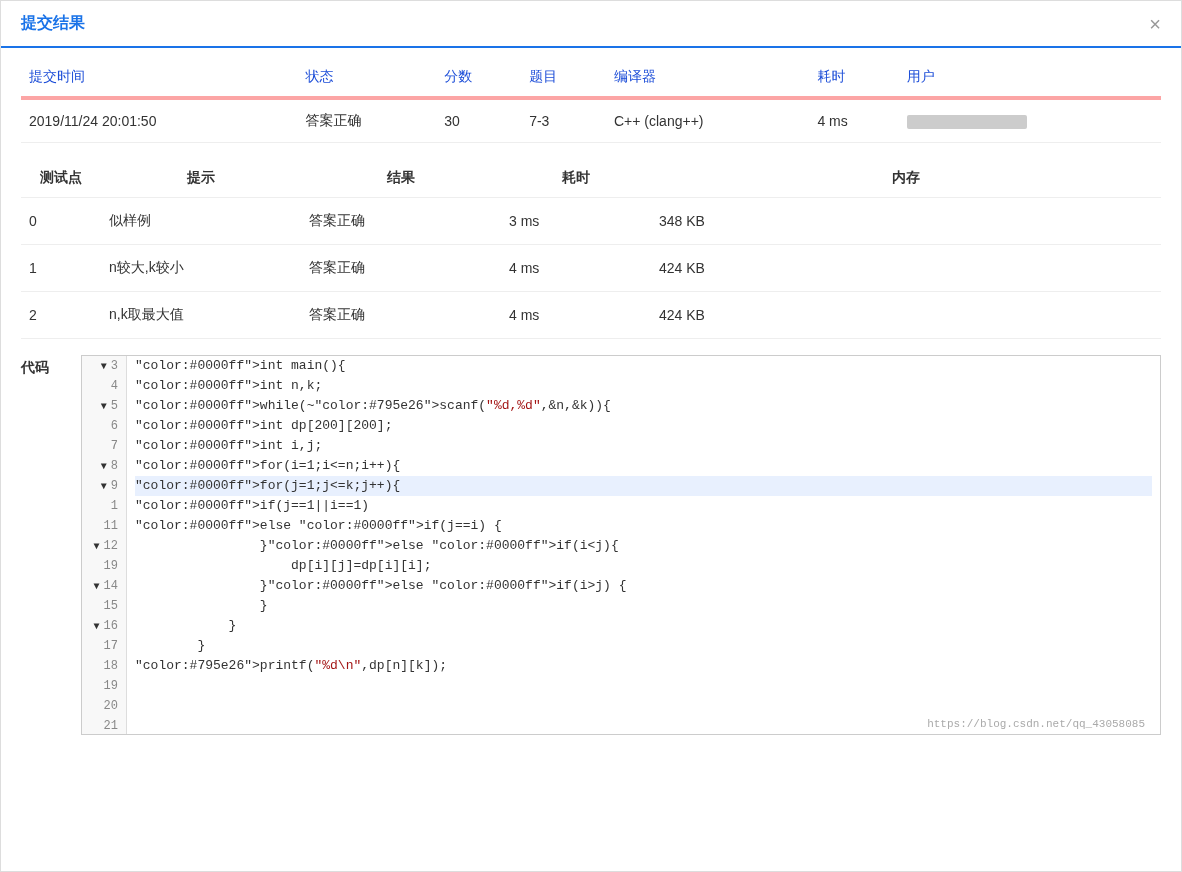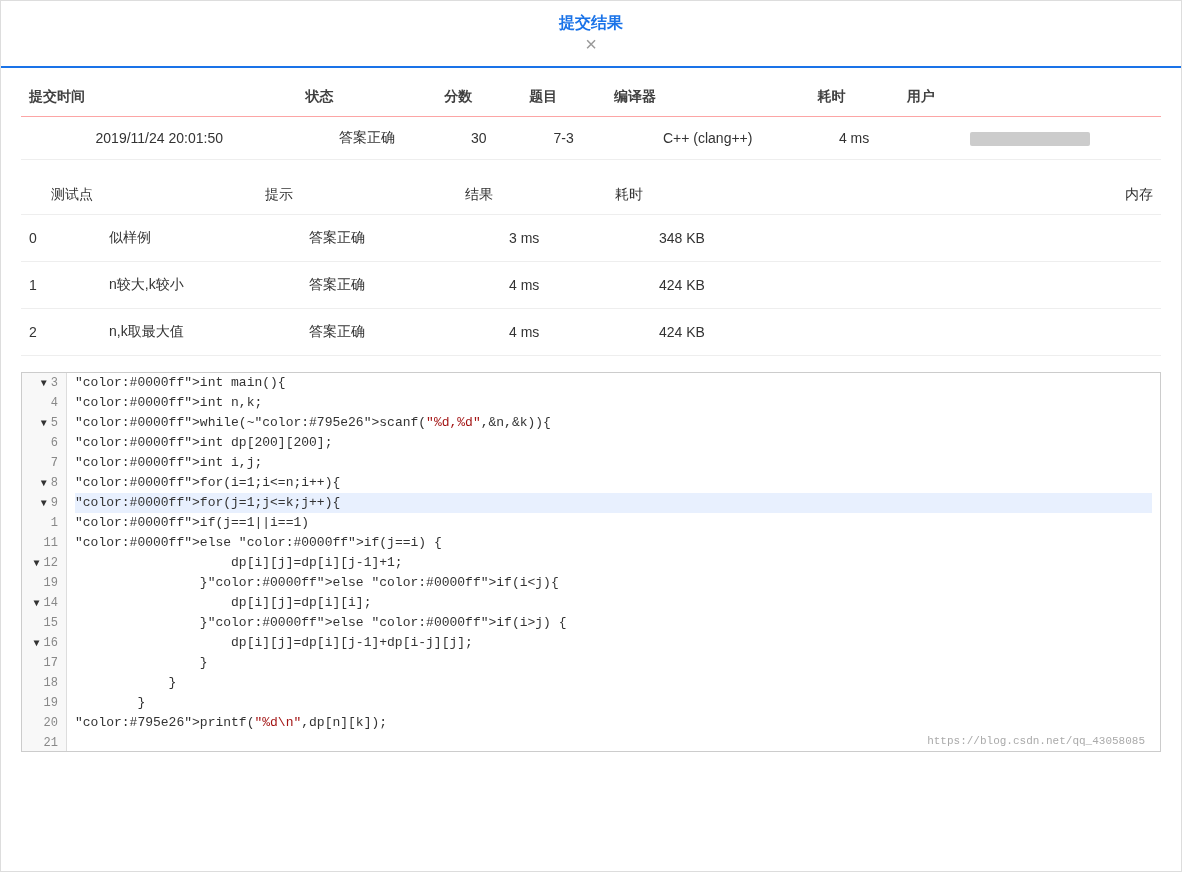--- a/index.html
+++ b/index.html
@@ -15,21 +15,20 @@
       background: #fff;
       border: 1px solid #ddd;
       position: relative;
     }
     .dialog-header {
       display: flex;
       align-items: center;
       justify-content: space-between;
       padding: 12px 20px;
       border-bottom: 2px solid #1a73e8;
-      flex-direction: column;
     }
     .dialog-title {
       color: #1a73e8;
       font-size: 16px;
       font-weight: bold;
     }
     .close-btn {
       cursor: pointer;
       font-size: 20px;
       color: #999;
@@ -38,43 +37,42 @@
     .section {
       padding: 0 20px;
     }
     
     .submit-table {
       width: 100%;
       border-collapse: collapse;
       margin-top: 10px;
     }
     .submit-table th {
-      font-weight: bold;
+      font-weight: normal;
       text-align: left;
       padding: 10px 8px;
-      border-bottom: 1px solid #fca5a5;
-      color: #404040;
+      border-bottom: 4px solid #fca5a5;
+      color: #1d4ed8;
     }
     .submit-table td {
       padding: 12px 8px;
       border-bottom: 1px solid #eee;
       color: #333;
-      text-align: center;
     }
     .text-orange { color: #ff4500; }
     .text-blue { color: #1a73e8; }
     
     .test-table {
       width: 100%;
       border-collapse: collapse;
       margin-top: 10px;
     }
     .test-table th {
-      font-weight: normal;
-      text-align: right;
+      font-weight: bold;
+      text-align: center;
       padding: 10px 8px;
       border-bottom: 1px solid #eee;
       color: #333;
     }
     .test-table td {
       padding: 14px 8px;
       border-bottom: 1px solid #eee;
       color: #333;
     }
     
@@ -227,20 +225,21 @@
     <td>n,k取最大值</td>
     <td class="text-orange">答案正确</td>
     <td>4 ms</td>
     <td>424 KB</td>
   </tr>
         </tbody>
     </table>
   </div>
 
   <div class="code-section">
+    <div class="code-label">代码</div>
     <div class="code-container">
       <div class="code-scroll">
         <div class="code-inner">
           <div class="line-numbers" id="line-numbers">
               <div class="ln"><span class="ln-arrow">▼</span>3</div>
               <div class="ln">4</div>
               <div class="ln"><span class="ln-arrow">▼</span>5</div>
               <div class="ln">6</div>
               <div class="ln">7</div>
               <div class="ln"><span class="ln-arrow">▼</span>8</div>
@@ -261,25 +260,23 @@
           <div class="code-lines" id="code-lines">
               <div class="code-line"><span style="&lt;span">"color:#0000ff"</span>&gt;int main(){</div>
               <div class="code-line">    <span style="&lt;span">"color:#0000ff"</span>&gt;int n,k;</div>
               <div class="code-line">    <span style="&lt;span">"color:#0000ff"</span>&gt;while(~<span style="&lt;span">"color:#795e26"</span>&gt;scanf(<span style="color:#a31515">"%d,%d"</span>,&amp;n,&amp;k)){</div>
               <div class="code-line">        <span style="&lt;span">"color:#0000ff"</span>&gt;int dp[200][200];</div>
               <div class="code-line">        <span style="&lt;span">"color:#0000ff"</span>&gt;int i,j;</div>
               <div class="code-line">        <span style="&lt;span">"color:#0000ff"</span>&gt;for(i=1;i&lt;=n;i++){</div>
               <div class="code-line highlighted">            <span style="&lt;span">"color:#0000ff"</span>&gt;for(j=1;j&lt;=k;j++){</div>
               <div class="code-line">                <span style="&lt;span">"color:#0000ff"</span>&gt;if(j==1||i==1)</div>
               <div class="code-line">                <span style="&lt;span">"color:#0000ff"</span>&gt;else <span style="&lt;span">"color:#0000ff"</span>&gt;if(j==i) {</div>
-              <div class="code-line">                    dp[i][j]=dp[i][j-1]+1;</div>
               <div class="code-line">                }<span style="&lt;span">"color:#0000ff"</span>&gt;else <span style="&lt;span">"color:#0000ff"</span>&gt;if(i&lt;j){</div>
               <div class="code-line">                    dp[i][j]=dp[i][i];</div>
               <div class="code-line">                }<span style="&lt;span">"color:#0000ff"</span>&gt;else <span style="&lt;span">"color:#0000ff"</span>&gt;if(i&gt;j) {</div>
-              <div class="code-line">                    dp[i][j]=dp[i][j-1]+dp[i-j][j];</div>
               <div class="code-line">                }</div>
               <div class="code-line">            }</div>
               <div class="code-line">        }</div>
               <div class="code-line">        <span style="&lt;span">"color:#795e26"</span>&gt;printf(<span style="color:#a31515">"%d\n"</span>,dp[n][k]);</div>
             </div>
         </div>
       </div>
       <div class="url-watermark">https://blog.csdn.net/qq_43058085</div>
     </div>
   </div>

